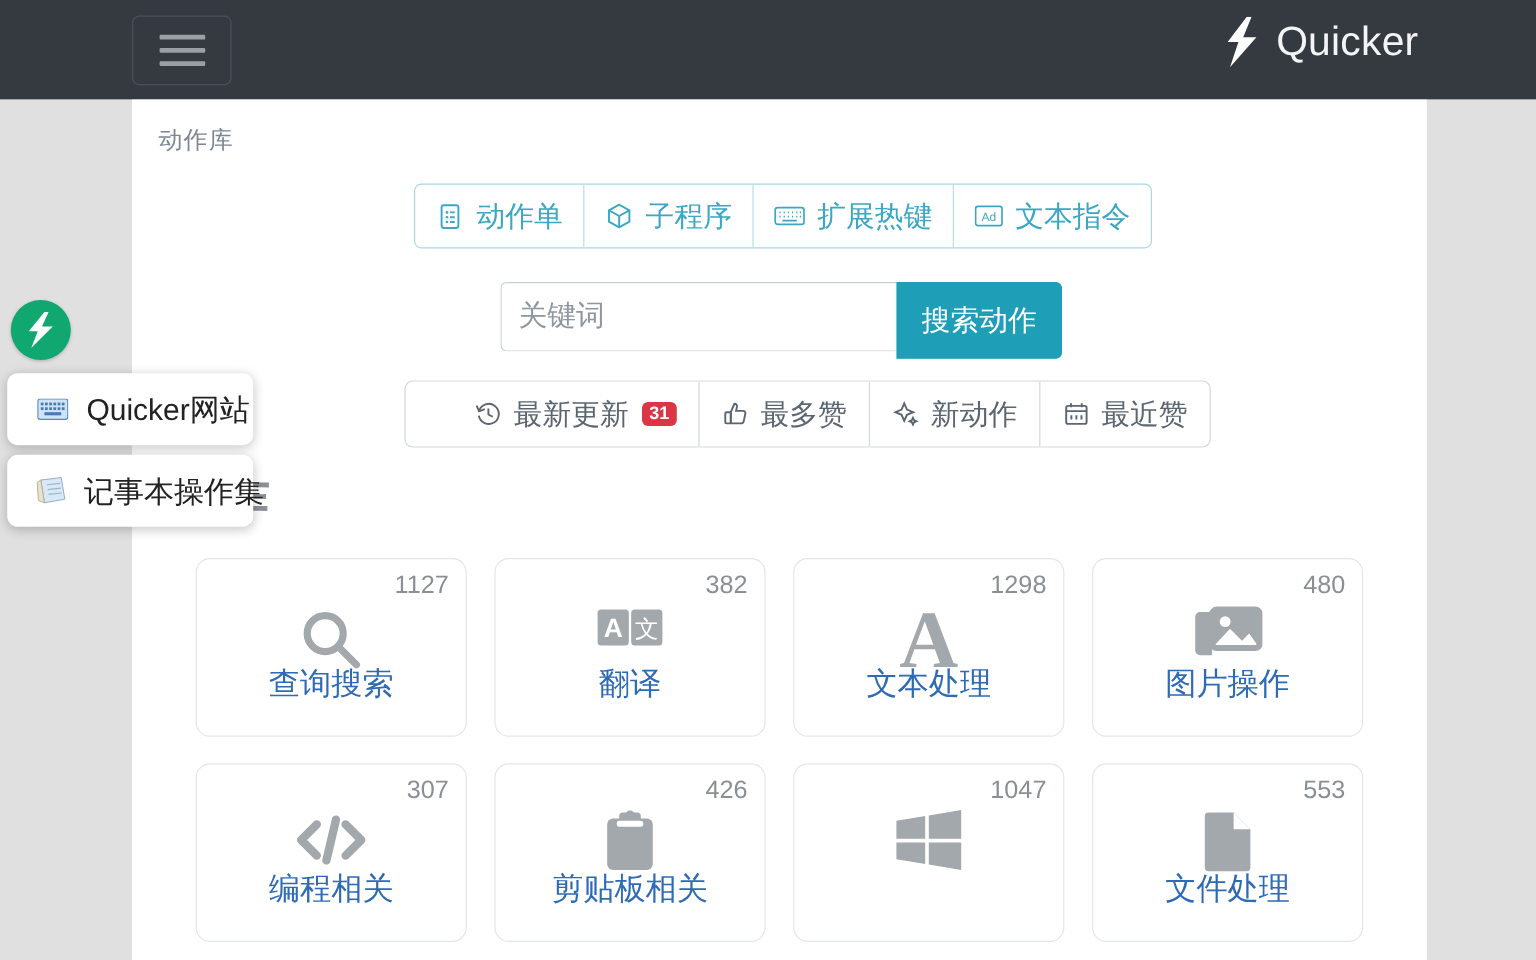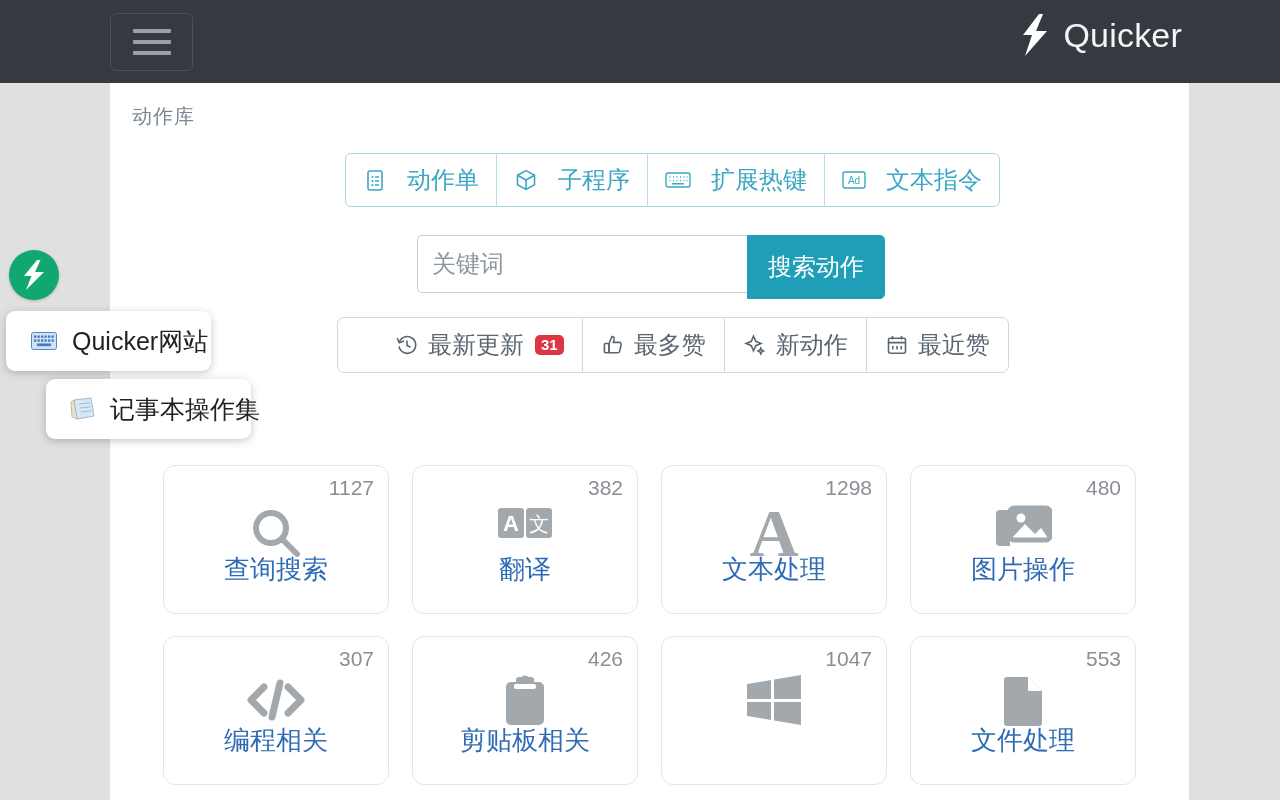--- a/index.html
+++ b/index.html
@@ -58,21 +58,21 @@
   
   .tabgroup {
     position: absolute; left: 235px; top: 70px;
     display: flex;
     border: 1px solid #a8d7e4;
     border-radius: 6px;
     overflow: hidden;
     background: #fff;
   }
   .tab {
-    display: flex; align-items: center; gap: 20px;
+    display: flex; align-items: center; gap: 10px;
     padding: 0 17px; height: 52px;
     font-size: 24px; color: #3ba7c4;
     border-right: 1px solid #b9dde8;
     cursor: pointer; white-space: nowrap;
   }
   .tab:last-child { border-right: none; }
   .tab svg { display:block; }
 
   
   .searchrow {
@@ -178,21 +178,21 @@
     position: absolute; left: 6px;
     width: 205px; height: 60px;
     background: #fff;
     border-radius: 9px;
     box-shadow: 0 2px 9px rgba(0,0,0,.22);
     display: flex; align-items: center;
     padding-left: 24px; gap: 14px;
     cursor: pointer; z-index: 41;
   }
   .popup.first { top: 311px; }
-  .popup.second { top: 379px; margin-left: 40px; }
+  .popup.second { top: 379px; }
   .popup-label { font-size: 25px; color: #222; white-space: nowrap; }
   .popup-ico { font-size: 23px; line-height: 1; width: 28px; display:flex; align-items:center; justify-content:center;}
 </style>
 </head>
 <body>
 
 <div class="topbar">
   <div class="hamburger">
     <span></span>
     <span></span>

